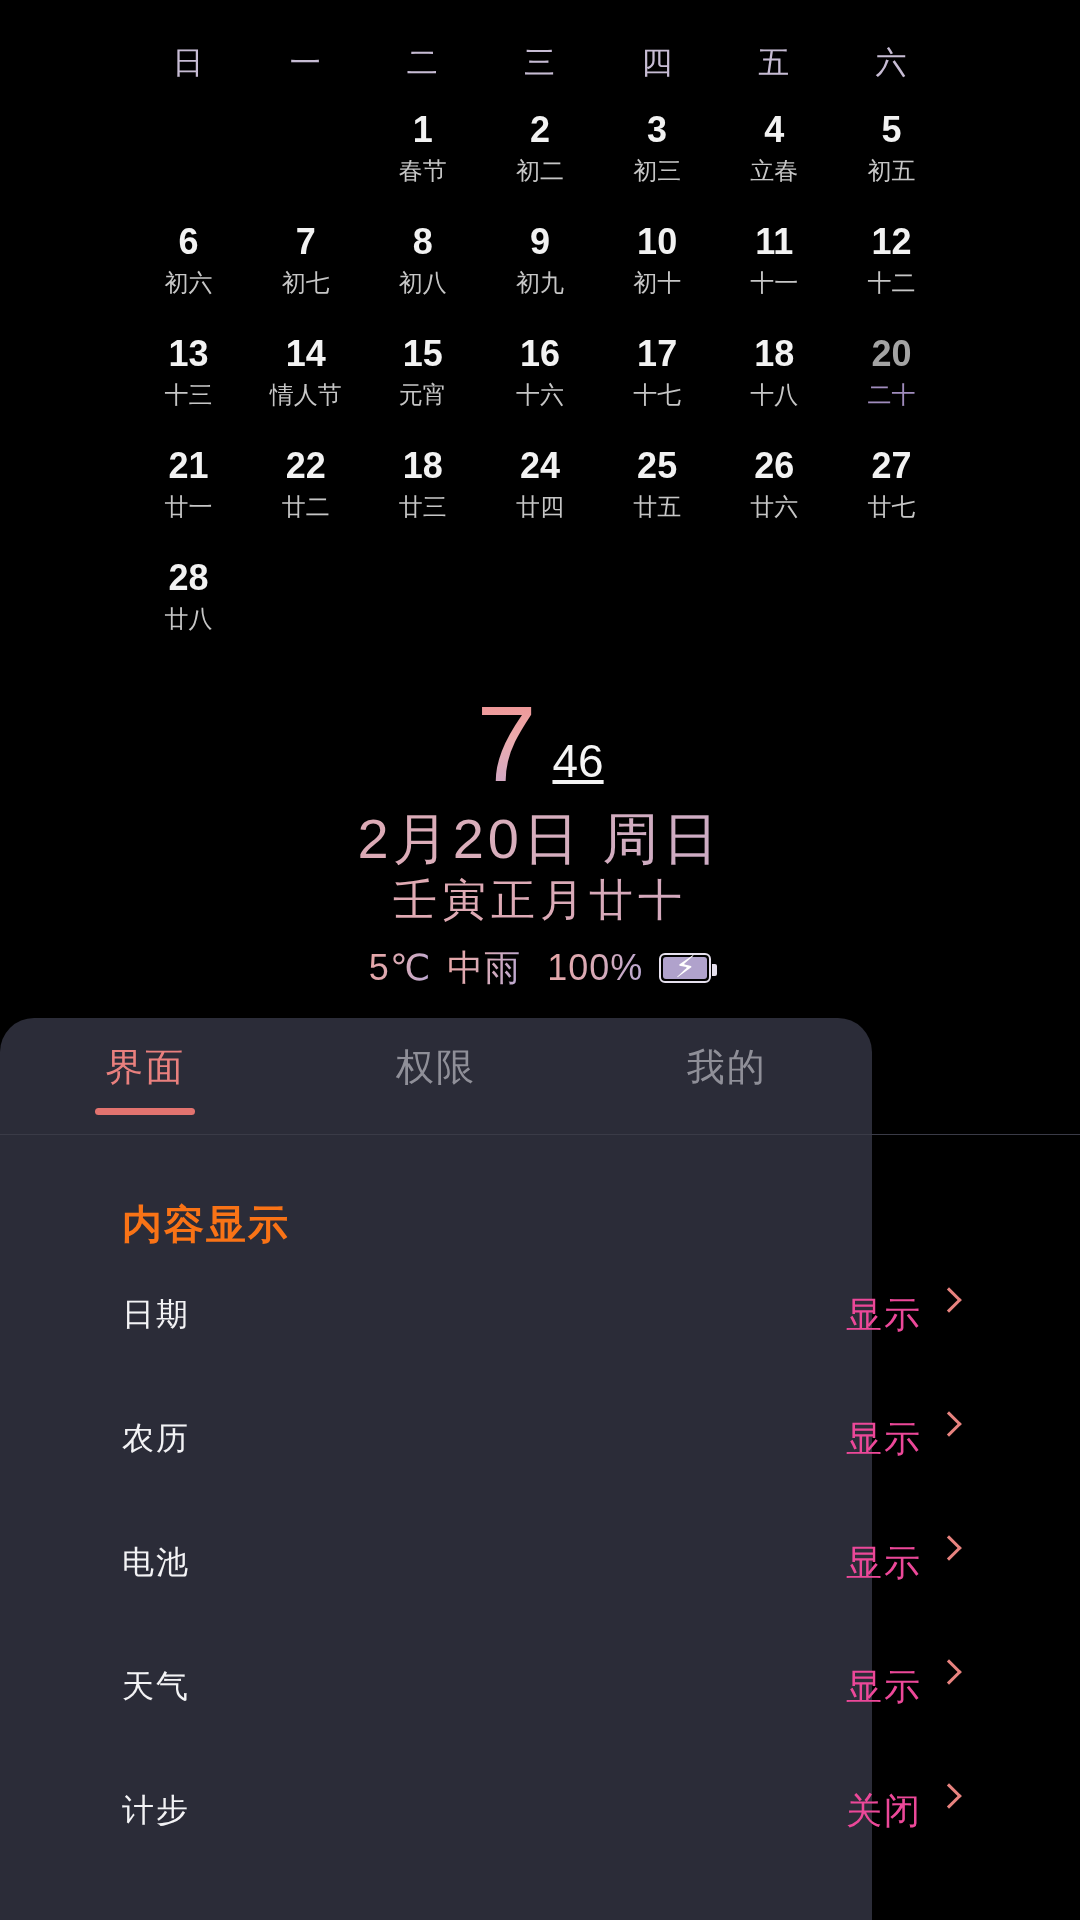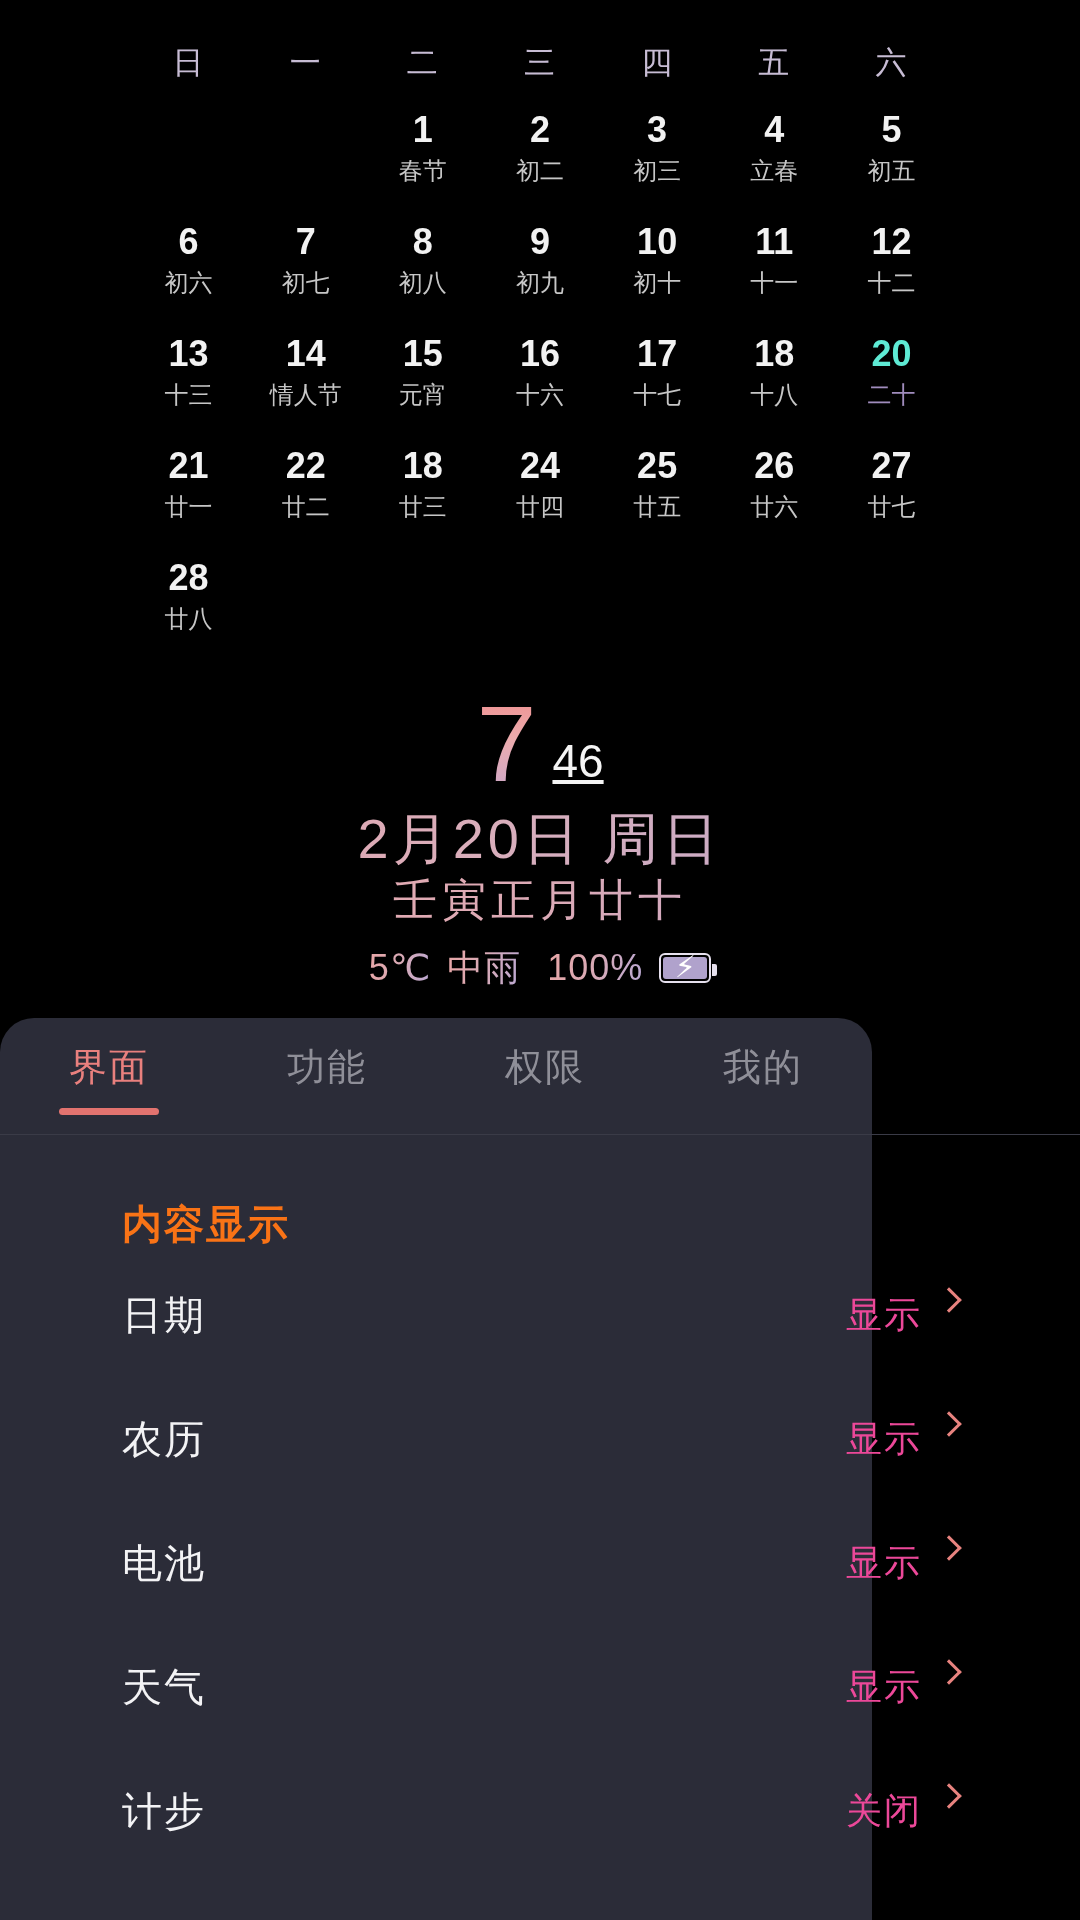--- a/index.html
+++ b/index.html
@@ -31,21 +31,21 @@
   }
   .cell { height:112px; text-align:center; padding-top:6px; }
   .cell .d {
     font-size:36px; font-weight:700; color:#f2f2f2;
     line-height:44px; letter-spacing:0px;
   }
   .cell .l {
     font-size:24px; color:#c6c6c6; font-weight:400;
     line-height:34px; margin-top:2px;
   }
-  .cell.today .d { color:#5eead4;text-align:center; }
+  .cell.today .d { color:#a3a3a3;text-align:center; }
   .cell.today .l { color:#a08cbd; }
   .cell.empty { visibility:hidden; }
 
   
   .clock-block {
     position:absolute; left:0; top:690px; width:1080px; text-align:center;
   }
   .time-row {
     display:flex; align-items:baseline; justify-content:center;
     gap:16px; height:110px;
@@ -129,21 +129,21 @@
   .list { position:absolute; left:0; top:119px; width:1080px; }
   .section-title {
     padding:60px 0 0 122px; font-size:40px; color:#f97316;
     font-weight:700; letter-spacing:2px; height:116px;
   }
   .row {
     display:flex; align-items:center; justify-content:space-between;
     height:124px; padding:0 122px;
   }
   .row .k {
-    font-size:40px; color:#f3f3f5; font-weight:400; letter-spacing:2px;
+    font-size:32px; color:#f3f3f5; font-weight:400; letter-spacing:2px;
   }
   .row .v {
     display:flex; gap:18px;
     font-size:36px; color:#ec4899; font-weight:400; letter-spacing:2px;
   }
   .chev {
     display:inline-block; width:18px; height:18px;
     border-right:3px solid #e8837f; border-top:3px solid #e8837f;
     transform:rotate(45deg); position:relative; top:0px;
   }
@@ -291,21 +291,20 @@
       <span class="batt">
         <span class="fill"></span>
         <span class="bolt">⚡</span>
       </span>
     </div>
   </div>
 
   <div class="panel">
     <div class="tabs" id="tabs">
         <div class="tab active"><span>界面</span><span class="bar"></span></div>
-        <div class="tab"><span>功能</span></div>
         <div class="tab"><span>权限</span></div>
         <div class="tab"><span>我的</span></div>
       </div>
     <div class="tabs-divider"></div>
     <div class="list">
       <div class="section-title">内容显示</div>
       <div id="rows">
           <div class="row">
             <div class="k">日期</div>
             <div class="v">

